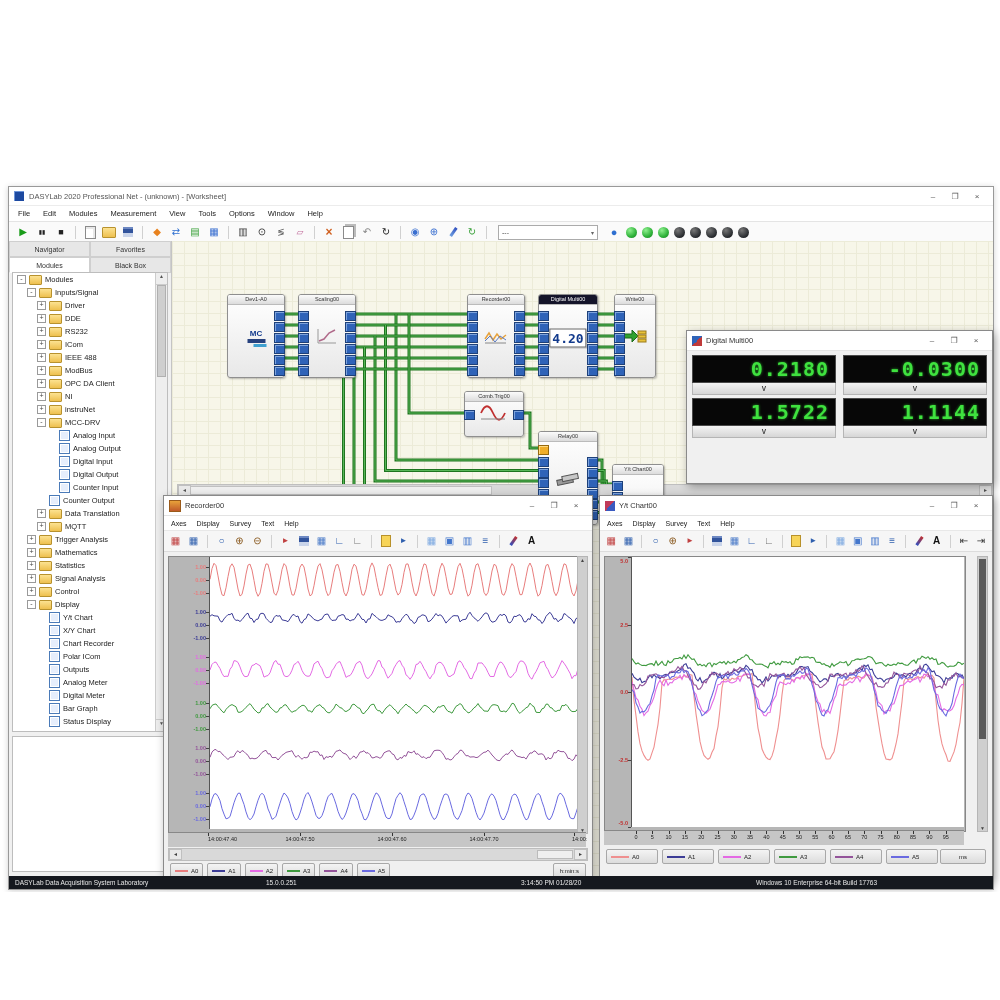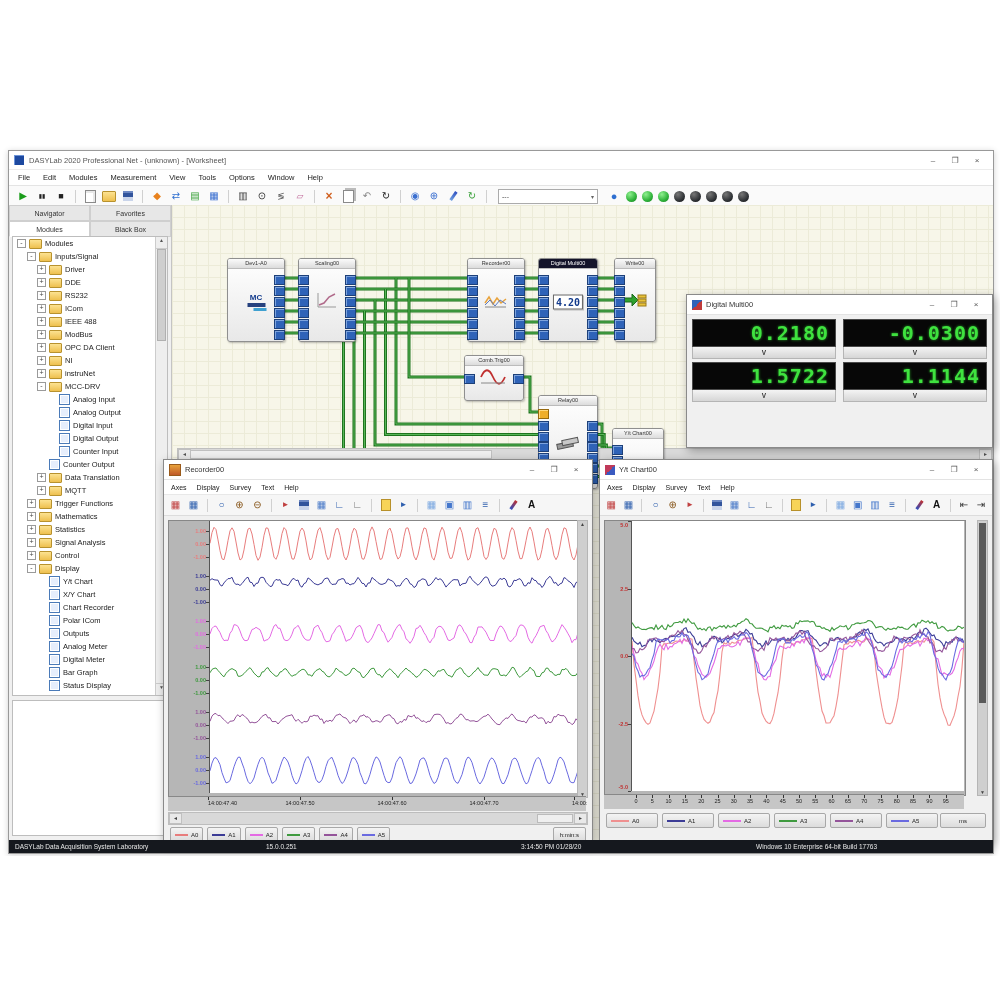--- a/index.html
+++ b/index.html
@@ -1,17 +1,17 @@
 <!DOCTYPE html>
 <html><head>
 <meta charset="utf-8">
 <style>
   html,body{margin:0;padding:0;background:#fff;}
   .stage{position:relative;width:1000px;height:856px;background:#fff;overflow:hidden;
-         font-family:"Liberation Sans",sans-serif;-webkit-font-smoothing:antialiased;}
+         font-family:"Liberation Sans",sans-serif;margin-top:36px;-webkit-font-smoothing:antialiased;}
   .app{position:absolute;left:8px;top:150px;width:984px;height:702px;border:1px solid #999;
        background:#f0f0f0;box-shadow:0 1px 6px rgba(0,0,0,.18);}
   
   .titlebar{height:18px;background:#fff;display:flex;align-items:center;font-size:7.5px;color:#555;padding:0 5px;border-bottom:1px solid #ececec;}
   .app-icon{width:10px;height:10px;background:#1d49a0;margin-right:5px;flex:none;box-shadow:inset 1px 1px 0 #6d94d8;}
   .win-controls{margin-left:auto;display:flex;gap:0;color:#555;}
   .wcbtn{width:22px;text-align:center;font-size:8px;cursor:default;}
   
   .menubar{height:15px;background:#fff;display:flex;gap:13px;align-items:center;padding:0 9px;font-size:7.5px;color:#222;border-bottom:1px solid #e4e4e4;}
   .toolbar{height:20px;background:#fafafa;display:flex;align-items:center;padding:0 5px;gap:1px;border-bottom:1px solid #d8d8d8;}
@@ -307,21 +307,21 @@
               <span>Data Translation</span>
             </div>
             <div class="trow" style="padding-left: 24px;">
               <div class="tw">+</div>
               <div class="tfold"></div>
               <span>MQTT</span>
             </div>
             <div class="trow" style="padding-left: 14px;">
               <div class="tw">+</div>
               <div class="tfold"></div>
-              <span>Trigger Functions</span>
+              <span>Trigger Analysis</span>
             </div>
             <div class="trow" style="padding-left: 14px;">
               <div class="tw">+</div>
               <div class="tfold"></div>
               <span>Mathematics</span>
             </div>
             <div class="trow" style="padding-left: 14px;">
               <div class="tw">+</div>
               <div class="tfold"></div>
               <span>Statistics</span>
@@ -532,21 +532,21 @@
               <div class="pin" style="right: -1px; top: 16px;"></div>
               <div class="pin" style="right: -1px; top: 27px;"></div>
               <div class="pin" style="right: -1px; top: 38px;"></div>
               <div class="pin" style="right: -1px; top: 49px;"></div>
               <div class="pin" style="right: -1px; top: 60px;"></div>
               <div class="pin" style="right: -1px; top: 71px;"></div>
             </div>
             <div class="module selected" style="left: 361px; top: 53px; width: 58px; height: 82px;">
               <div class="mhead">Digital Multi00</div>
               <div class="micon">
-                <div style="border:1px solid #666;background:#fff;box-shadow:1px 1px 0 #bbb;font-family:'DejaVu Sans Mono',monospace;font-weight:bold;font-size:10px;color:#123a8c;padding:1px 2px;">4.20</div>
+                <div style="border:1px solid #666;background:#fff;box-shadow:1px 1px 0 #bbb;font-family:'DejaVu Sans Mono',monospace;font-weight:bold;font-size:13px;color:#123a8c;padding:1px 2px;">4.20</div>
               </div>
               <div class="pin" style="left: -1px; top: 16px;"></div>
               <div class="pin" style="left: -1px; top: 27px;"></div>
               <div class="pin" style="left: -1px; top: 38px;"></div>
               <div class="pin" style="left: -1px; top: 49px;"></div>
               <div class="pin" style="left: -1px; top: 60px;"></div>
               <div class="pin" style="left: -1px; top: 71px;"></div>
               <div class="pin" style="right: -1px; top: 16px;"></div>
               <div class="pin" style="right: -1px; top: 27px;"></div>
               <div class="pin" style="right: -1px; top: 38px;"></div>

